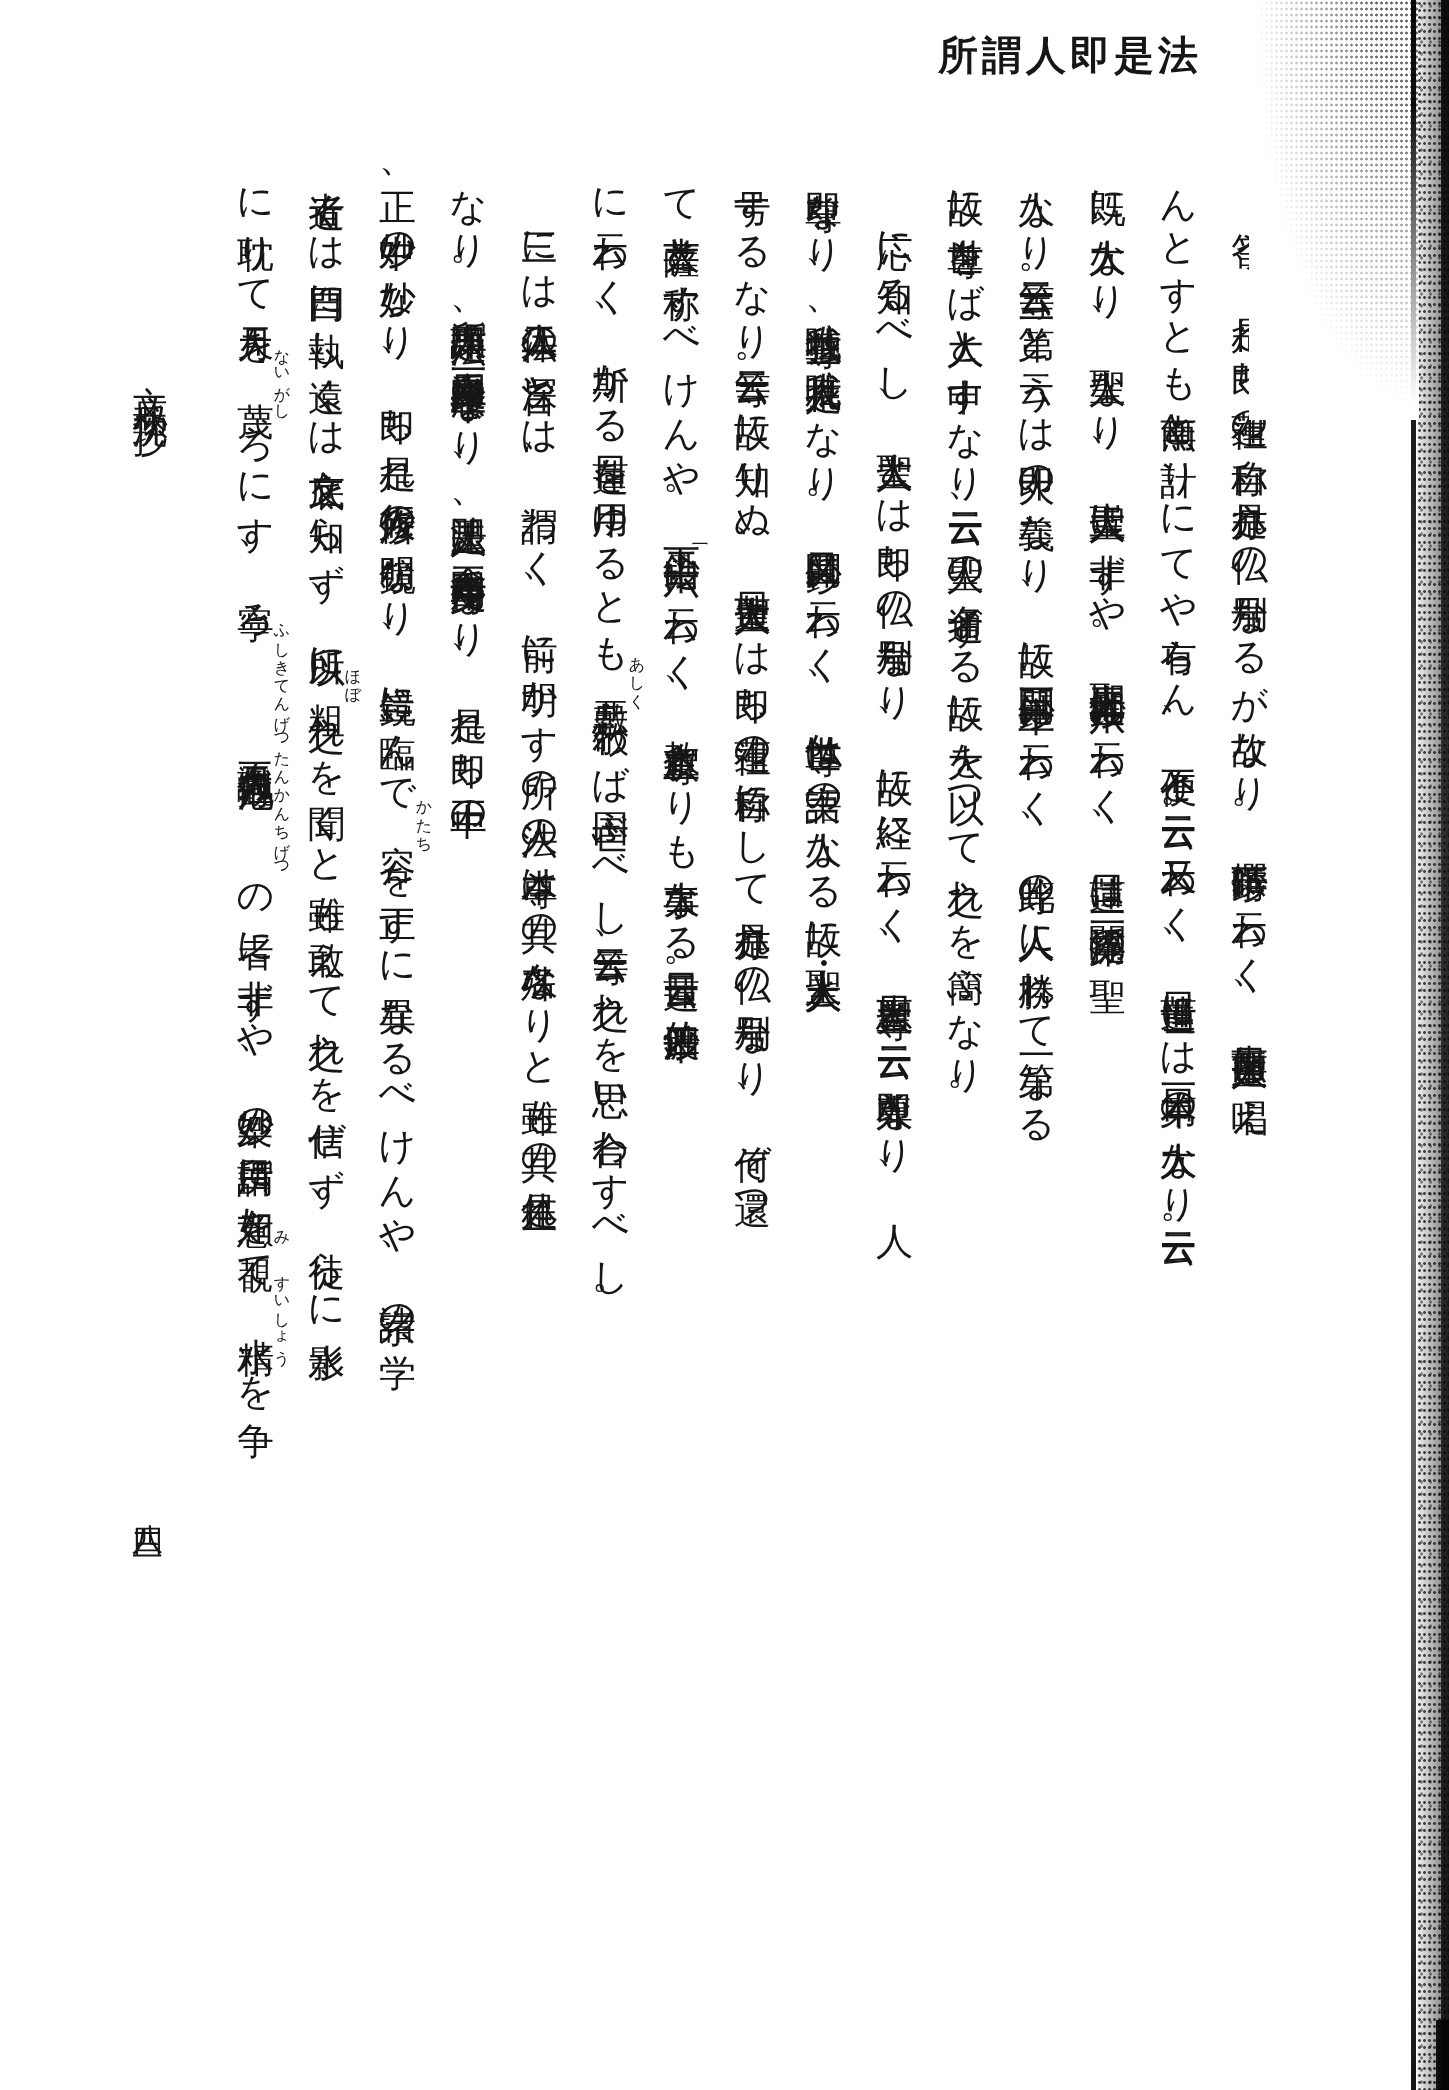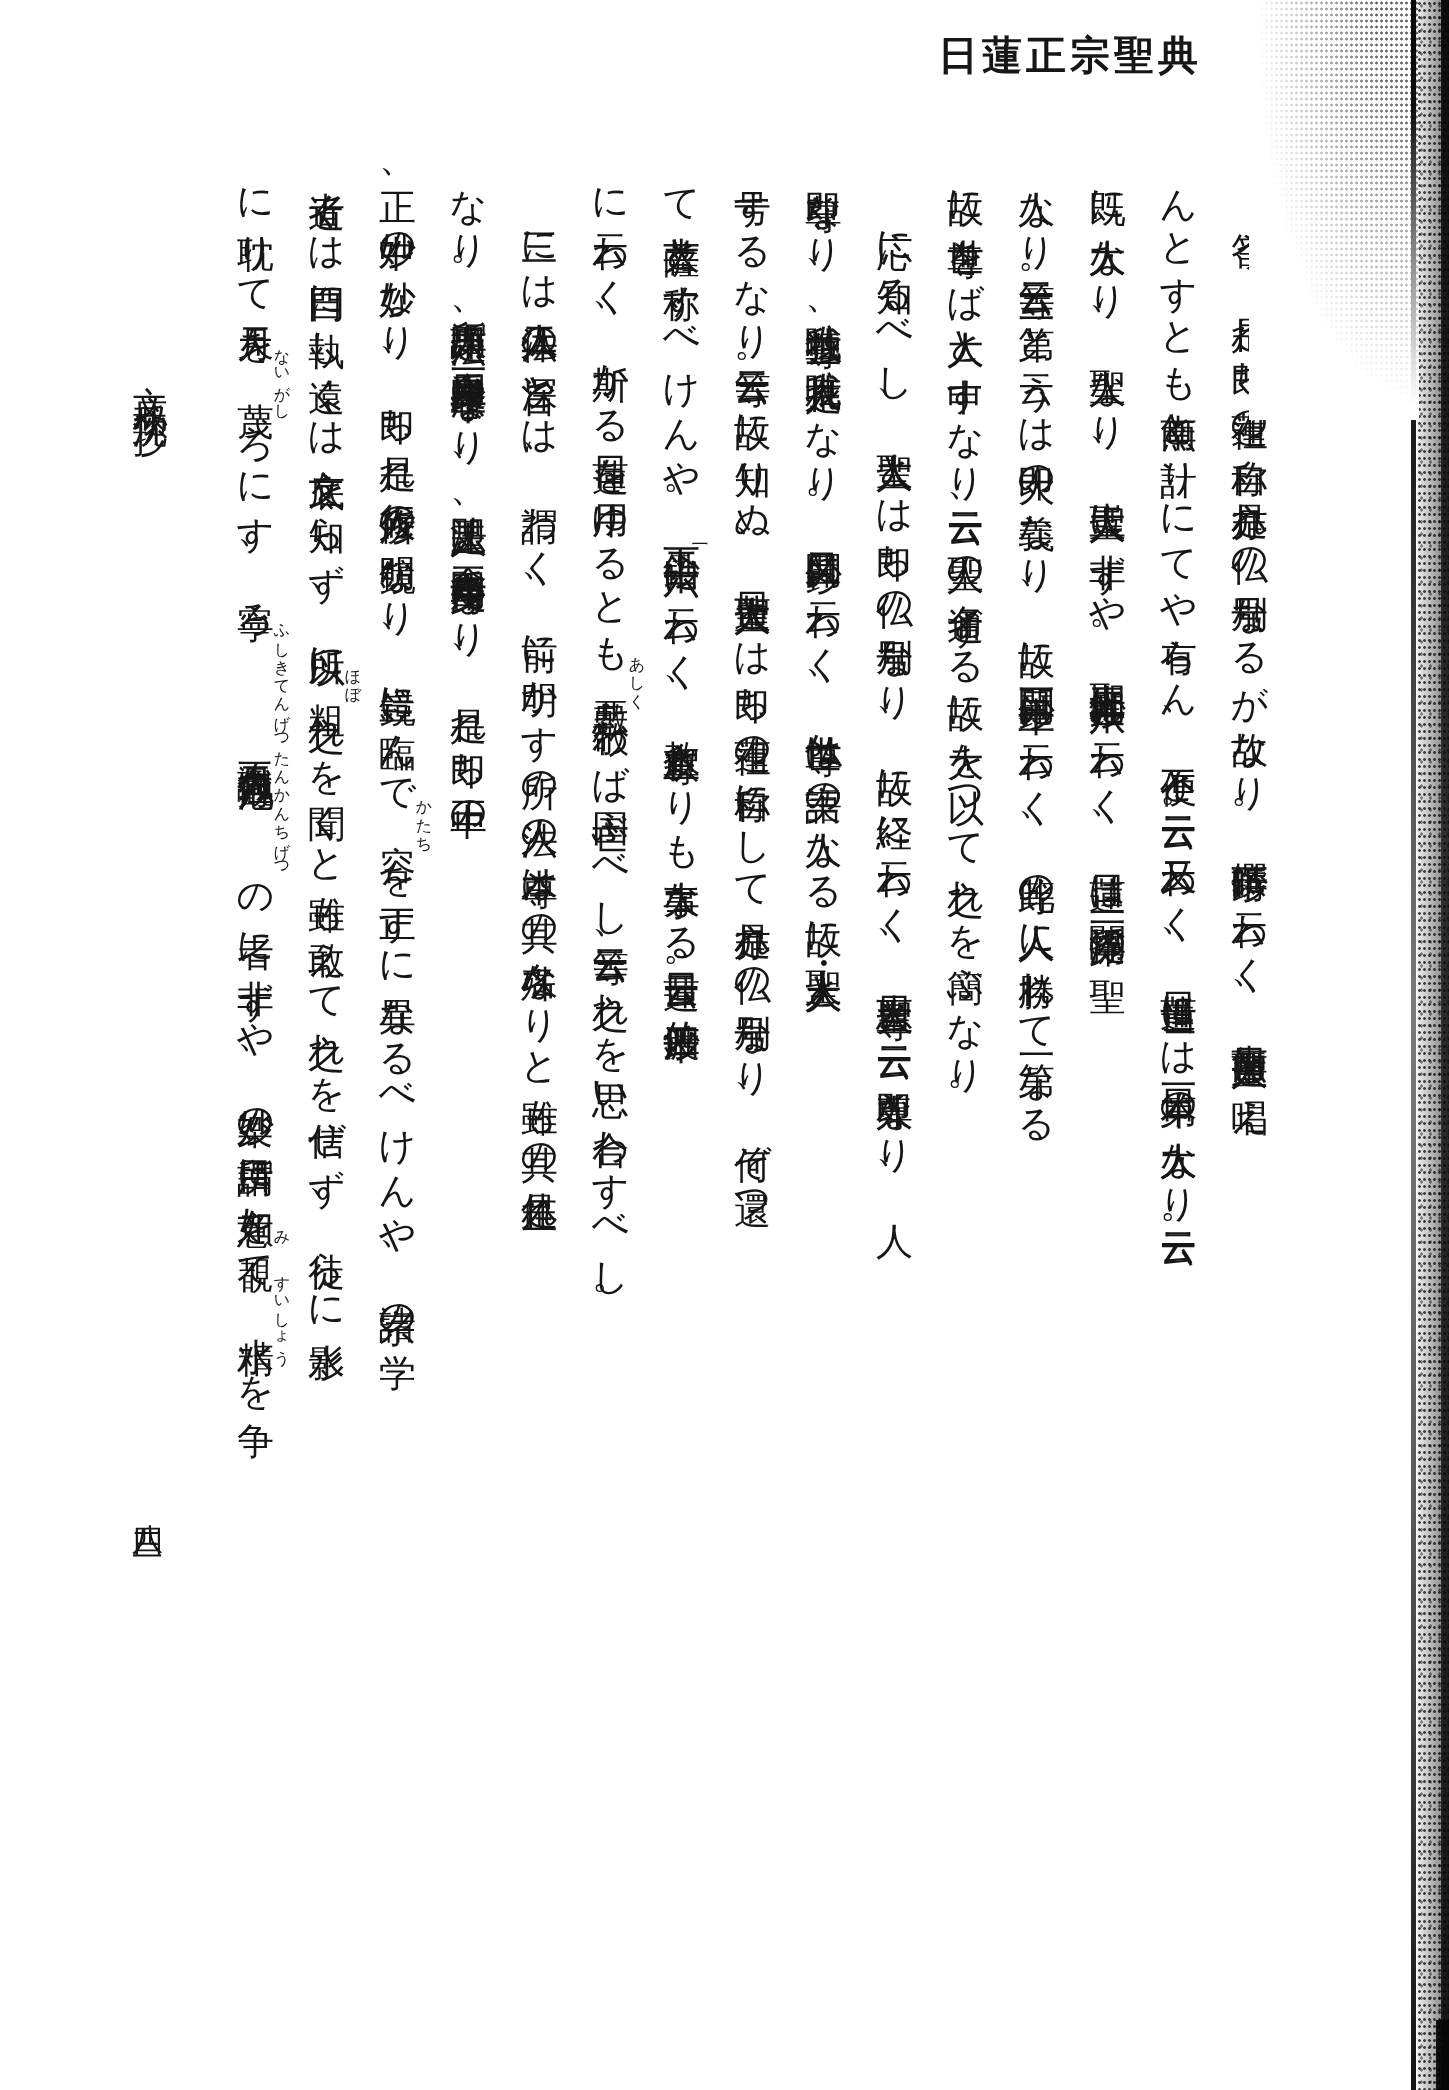--- a/index.html
+++ b/index.html
@@ -71,21 +71,21 @@
     background-size:5px 6px;
   }
   .corner-noise::after{
     content:'';position:absolute;inset:0;
     background:radial-gradient(ellipse at 100% 0%, rgba(255,255,255,0) 18%, #ffffff 68%);
   }
 </style>
 </head>
 <body>
 
-<div class="running-head">日蓮正宗聖典</div>
+<div class="running-head">所謂人即是法</div>
 
 <div class="text-block" id="text-block">
     <div class="col indent">答う、是れ即ち蓮祖の自称、亦是れ仏の別号なるが故なり。撰時鈔下に云わく、南無日蓮聖人と唱え</div>
     <div class="col">んとすとも南無と計りにてや有らん、不便と云云。又云わく、日蓮当世には日本第一の大人なり云云。</div>
     <div class="col">既に大人なり、聖人なり、豈大聖人に非ずや。聖人知三世鈔二十八に云わく、日蓮は一閻浮提第一の聖</div>
     <div class="col">人なり等云云。第一と云うは即大の義なり、故に開目鈔上十一に云わく、此等の人人に勝れて第一なる</div>
     <div class="col">故に世尊をば大人と申すなり云云、聖人の名通ずる故に大を以つて之れを簡ぶなり。</div>
     <div class="col indent">応に知るべし、大聖人とは即ち仏の別号なり、故に経に云わく、恵日大聖尊と云云、尊即人なり、人</div>
     <div class="col">即尊なり、唯我独尊、唯我一人是れなり。又開目鈔に云わく、仏世尊は実語の人なる故に聖人・大人と</div>
     <div class="col">号するなり等云云。故に知りぬ、日蓮大聖人とは即ち蓮祖の自称にして亦是れ仏の別号なり、何ぞ還つ</div>

